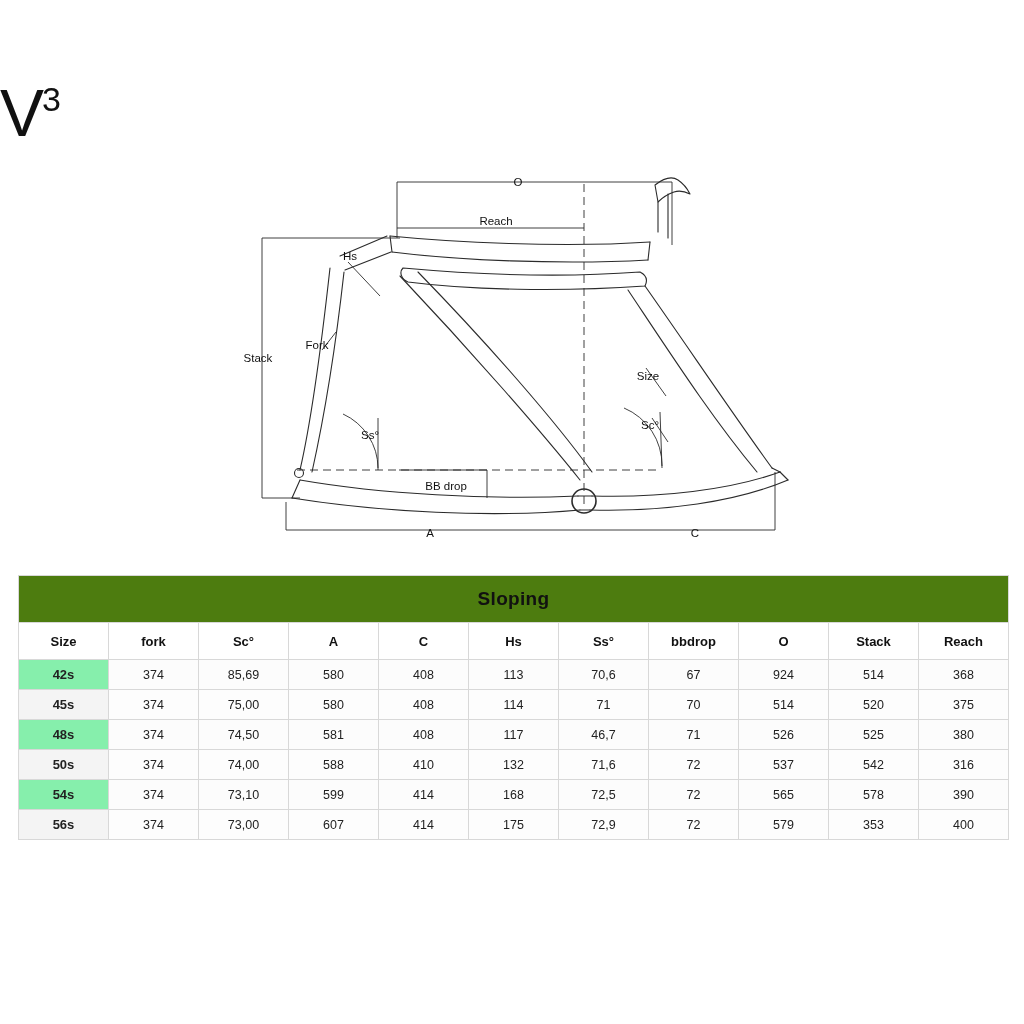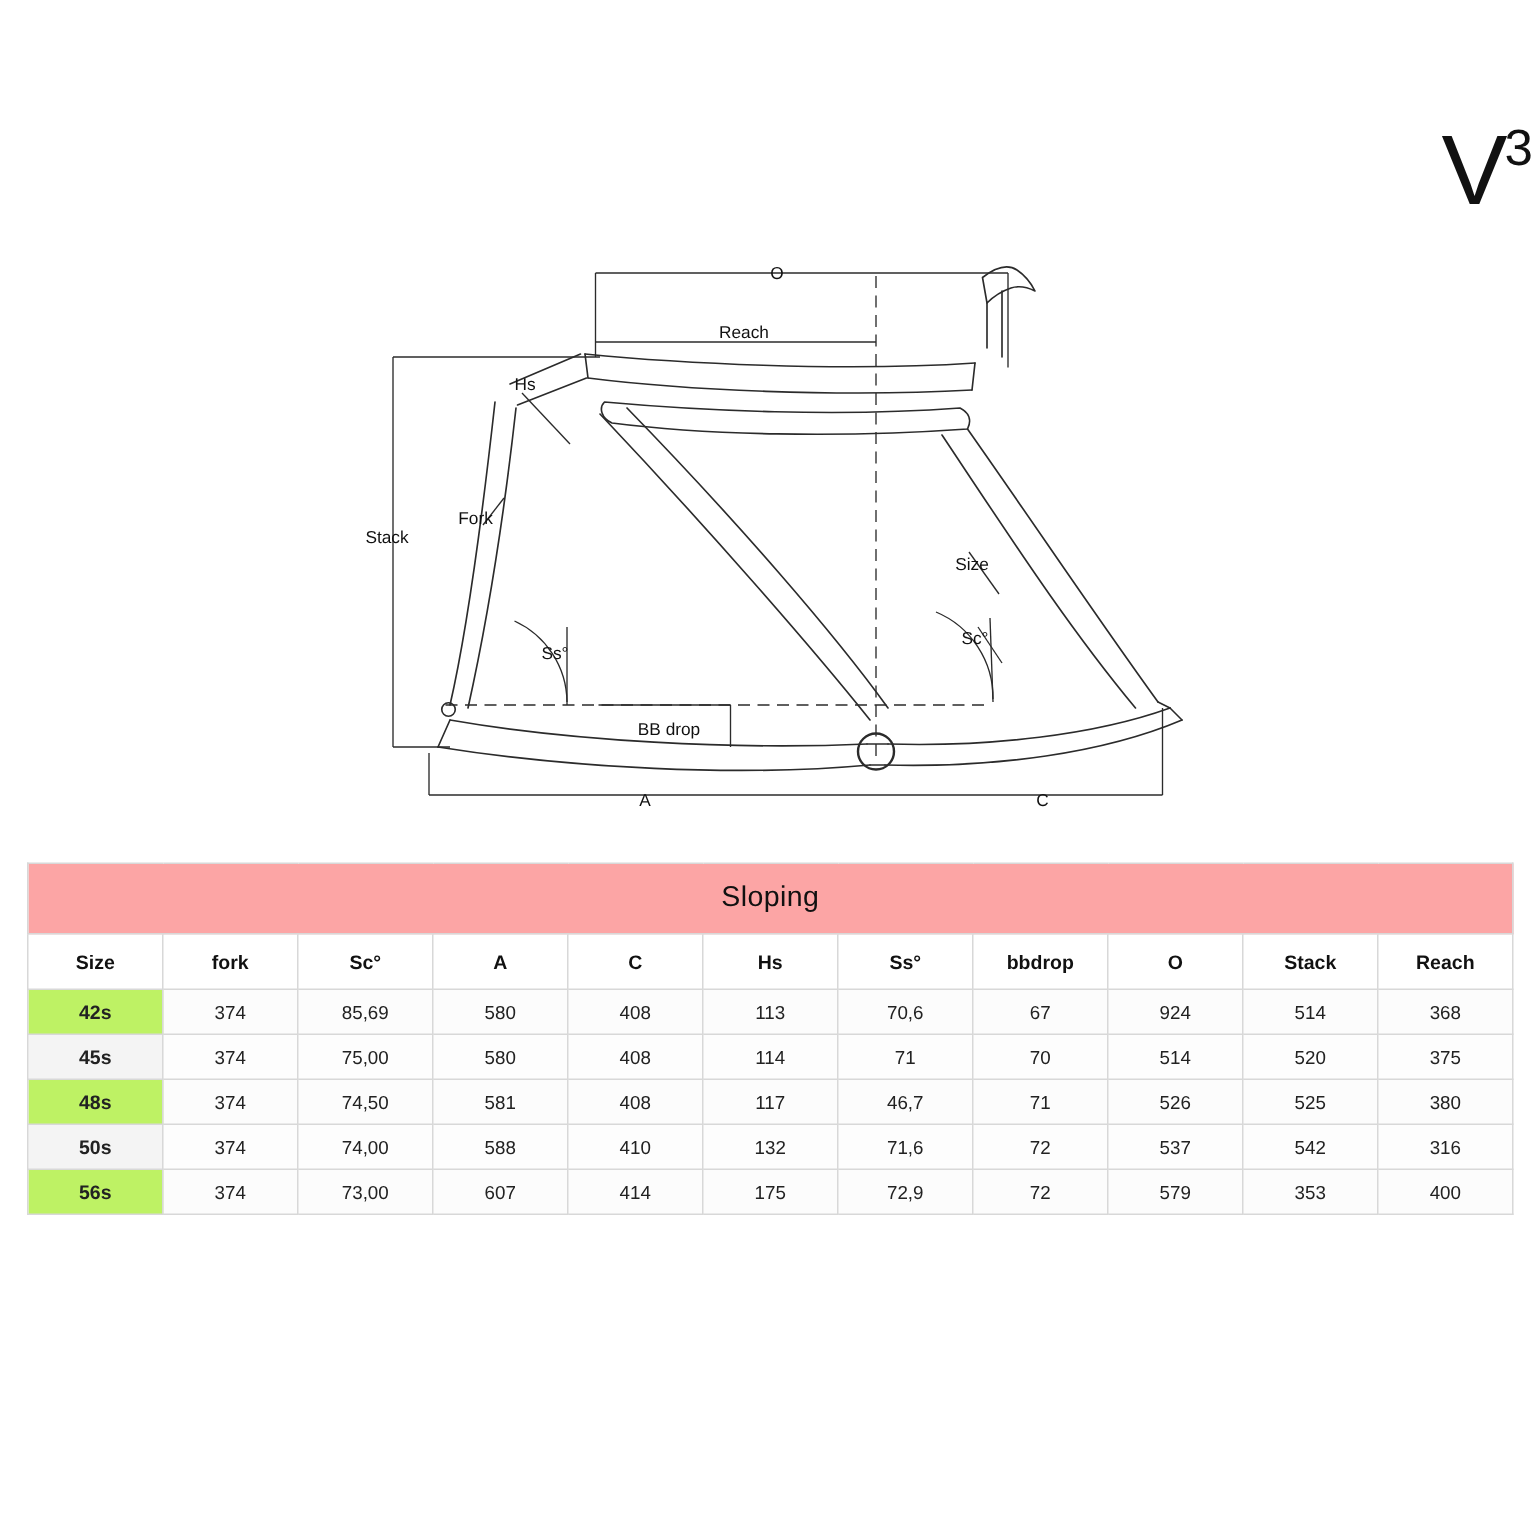--- a/index.html
+++ b/index.html
@@ -20,21 +20,21 @@
     width: 1024px;
     height: 1024px;
   }
 
   
   .logo {
     position: absolute;
     left: 0;
     right: 0;
     top: 80px;
-    text-align: right;
+    text-align: left;
     height: 70px;
   }
   .logo-v {
     font-family: "Liberation Sans", sans-serif;
     font-size: 66px;
     font-weight: 300;
     letter-spacing: 0px;
     line-height: 1;
     color: #111;
   }
@@ -80,42 +80,42 @@
     table-layout: fixed;
   }
   table td, table th {
     border: 1px solid #d8d8d8;
     text-align: center;
     font-family: "Liberation Sans", sans-serif;
   }
   .title-row td {
     height: 44px;
     font-size: 19px;
-    font-weight: normal;
+    font-weight: bold;
     color: #111;
-    background: #fca5a5;
+    background: #4d7c0f;
     letter-spacing: 0.3px;
   }
   .head-row th {
     height: 34px;
     font-size: 13px;
     font-weight: bold;
     color: #111;
     background: #fff;
   }
   .data-row td {
     height: 27px;
     font-size: 12.5px;
     color: #222;
     background: #fcfcfc;
   }
   .data-row td.size-cell {
     font-weight: bold;
     font-size: 13px;
-    background: #bef264;
+    background: #86efac;
   }
   .data-row:nth-child(even) td {
     background: #fdfdfd;
   }
   .data-row:nth-child(even) td.size-cell {
     background: #f4f4f4;
   }
 </style>
 </head>
 <body>
@@ -313,20 +313,33 @@
           <td>410</td>
           <td>132</td>
           <td>71,6</td>
           <td>72</td>
           <td>537</td>
           <td>542</td>
           <td>316</td>
         </tr>
 
 
+        <tr class="data-row">
+          <td class="size-cell">54s</td>
+          <td>374</td>
+          <td>73,10</td>
+          <td>599</td>
+          <td>414</td>
+          <td>168</td>
+          <td>72,5</td>
+          <td>72</td>
+          <td>565</td>
+          <td>578</td>
+          <td>390</td>
+        </tr>
 
         <tr class="data-row">
           <td class="size-cell">56s</td>
           <td>374</td>
           <td>73,00</td>
           <td>607</td>
           <td>414</td>
           <td>175</td>
           <td>72,9</td>
           <td>72</td>

